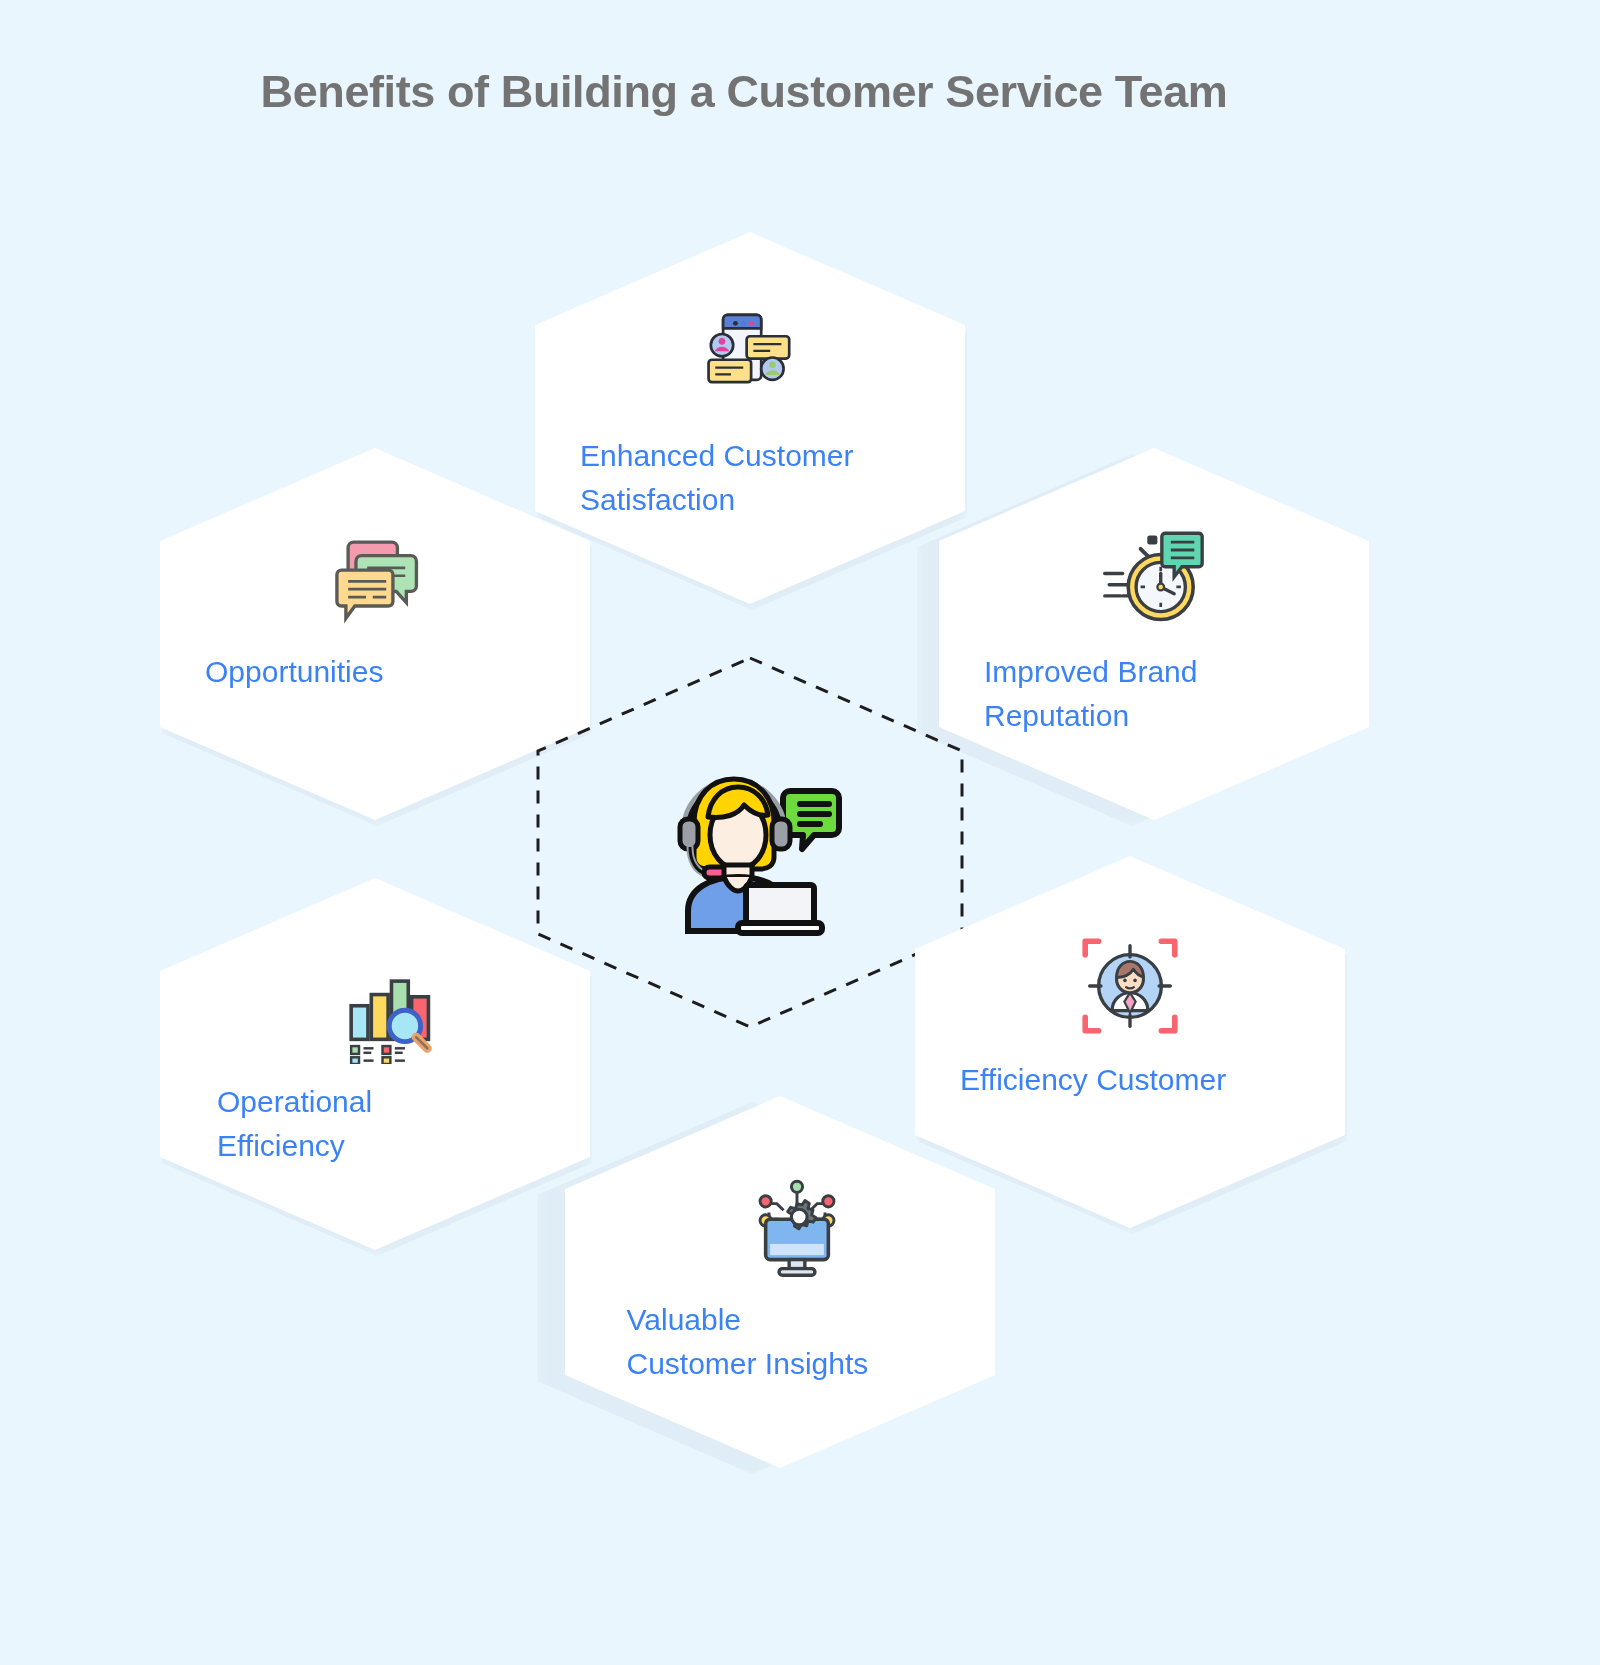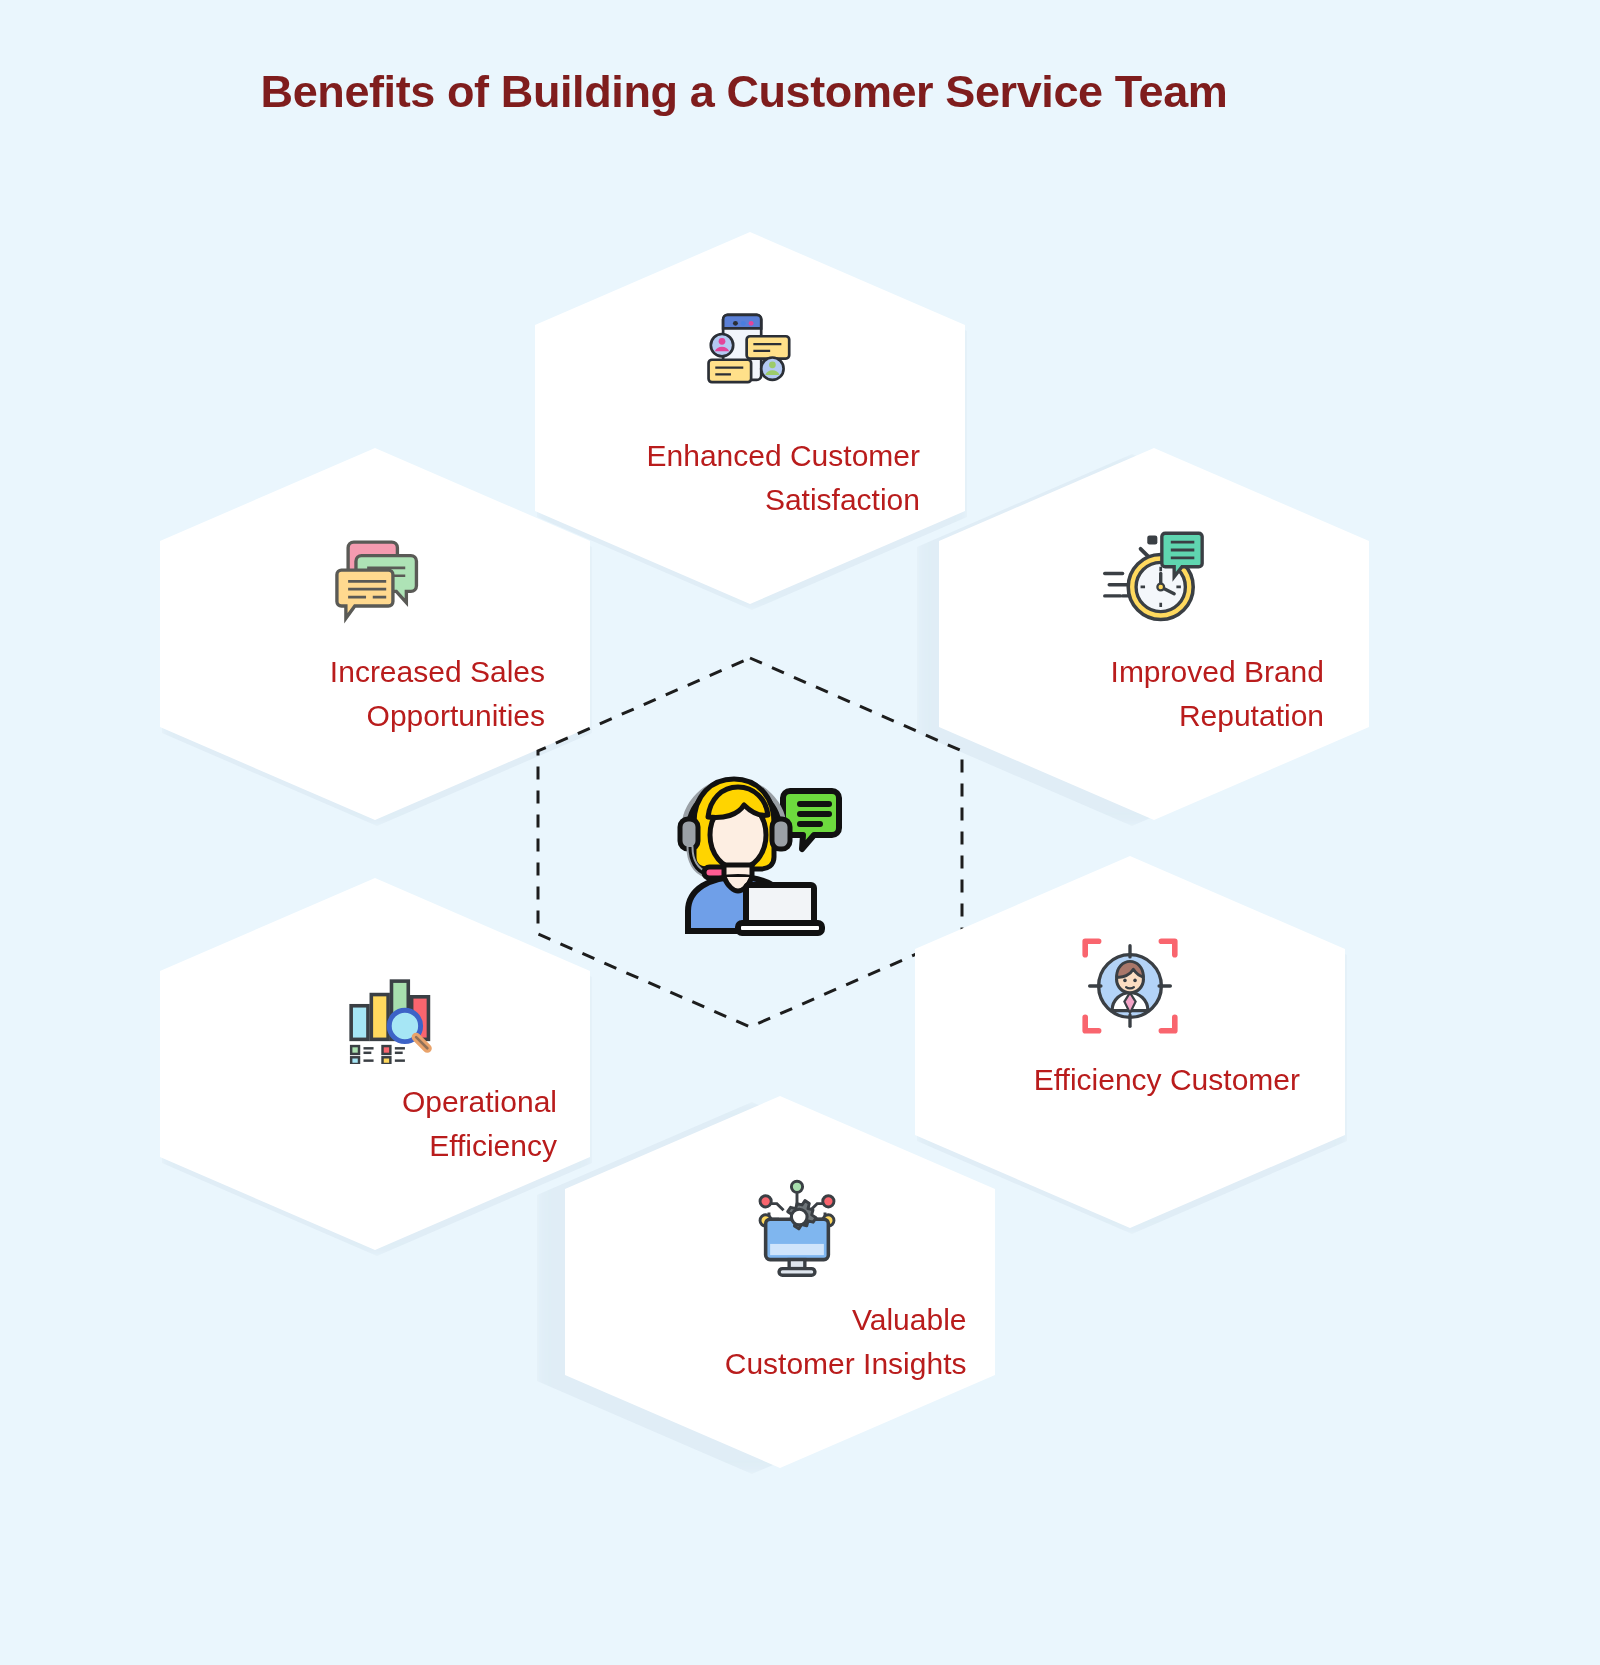--- a/index.html
+++ b/index.html
@@ -9,21 +9,21 @@
     font-family:"Liberation Sans", sans-serif;
     overflow:hidden;
     position:relative;
   }
   #stage { position:relative; width:1600px; height:1665px; }
 
   .page-title {
     position:absolute; left:0; top:66px; width:1488px;
     text-align:center;
     font-size:45px; font-weight:bold; letter-spacing:-0.4px;
-    color:#7f1d1d;
+    color:#737373;
   }
 
   
   .hex {
     position:absolute;
     width:430px; height:372px;
     display:flex; flex-direction:column;
     align-items:center; justify-content:flex-start;
     -webkit-clip-path: polygon(50% 0%, 100% 25%, 100% 75%, 50% 100%, 0% 75%, 0% 25%);
     clip-path: polygon(50% 0%, 100% 25%, 100% 75%, 50% 100%, 0% 75%, 0% 25%);
@@ -43,22 +43,22 @@
   .hex-icon {
     margin-top:74px;
     width:112px; height:112px;
     display:flex; align-items:center; justify-content:center;
   }
   .hex-icon svg { width:100%; height:100%; display:block; }
 
   .hex-label {
     margin-top:16px;
     width:340px;
-    text-align:right;
-    color:#b91c1c;
+    text-align:left;
+    color:#3b82f6;
     font-size:30px;
     font-weight:500;
     line-height:1.45;
   }
 
   
   .hex-center {
     position:absolute;
     width:430px; height:375px;
     display:flex; align-items:center; justify-content:center;
@@ -113,21 +113,20 @@
         <line x1="43" y1="48" x2="77" y2="48" stroke="#5a5a56" stroke-width="2.4"></line>
         <line x1="43" y1="55" x2="66" y2="55" stroke="#5a5a56" stroke-width="2.4"></line>
         <path d="M20 43h42a4 4 0 0 1 4 4v24a4 4 0 0 1-4 4H32l-8 11V75h-4a4 4 0 0 1-4-4V47a4 4 0 0 1 4-4z" fill="#ffd98f" stroke="#5a5a56" stroke-width="3"></path>
         <line x1="26" y1="53" x2="60" y2="53" stroke="#5a5a56" stroke-width="2.4"></line>
         <line x1="26" y1="60" x2="60" y2="60" stroke="#5a5a56" stroke-width="2.4"></line>
         <line x1="26" y1="67" x2="42" y2="67" stroke="#5a5a56" stroke-width="2.4"></line>
         <line x1="48" y1="67" x2="60" y2="67" stroke="#5a5a56" stroke-width="2.4"></line>
       </svg>
     </div>
     <div class="hex-label">
-      <div>Increased Sales</div>
       <div>Opportunities</div>
     </div>
   </div>
 
   <div class="hex-shadow" style="left:917px; top:454px;"></div>
   <div class="hex" style="left:915px; top:448px;margin-left:24px;">
     <div class="hex-icon">
       <svg viewBox="0 0 100 100">
         <line x1="6" y1="46" x2="22" y2="46" stroke="#3a3f44" stroke-width="3" stroke-linecap="round"></line>
         <line x1="10" y1="56" x2="26" y2="56" stroke="#3a3f44" stroke-width="3" stroke-linecap="round"></line>

